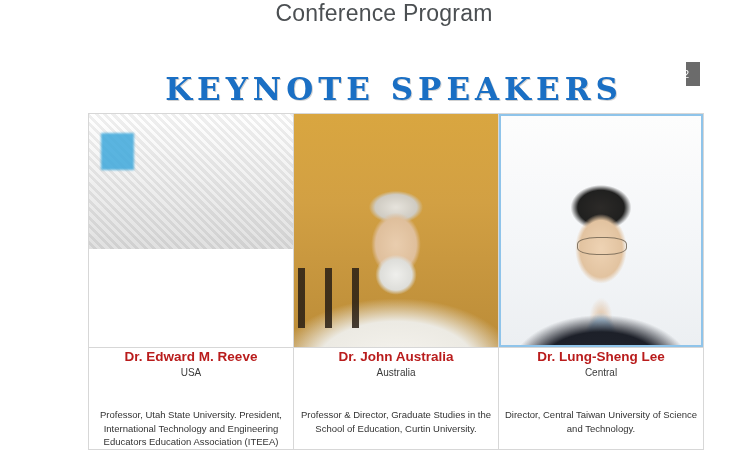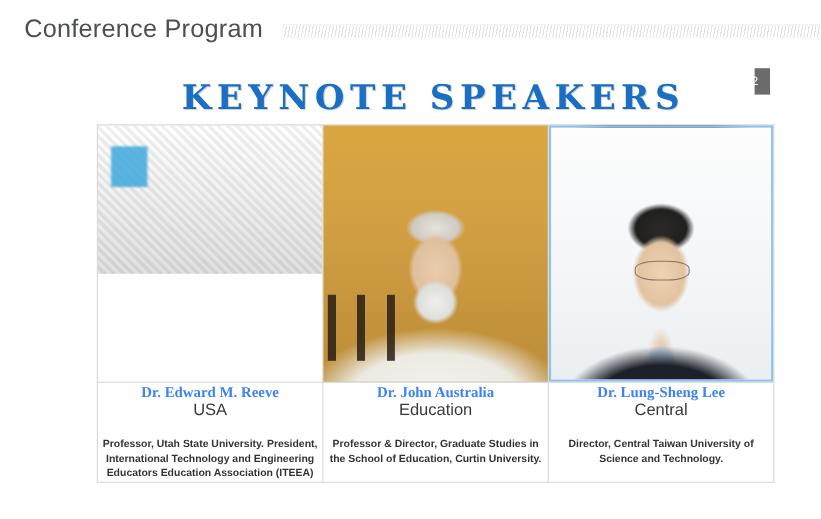--- a/index.html
+++ b/index.html
@@ -17,20 +17,21 @@
 
   
   .doc-header {
     position: absolute;
     top: 0; left: 0;
     width: 746px;
     height: 52px;
     display: flex;
     align-items: center;
     background: #ffffff;
+    flex-direction: column;
   }
   .doc-title {
     margin-left: 22px;
     font-size: 23px;
     font-weight: 400;
     color: #4b4f52;
     letter-spacing: 0.2px;
     white-space: nowrap;
   }
   .header-rule {
@@ -212,35 +213,34 @@
   }
 
   
   .caption-cell {
     padding: 7px 9px 13px 9px;
     text-align: center;
   }
   .speaker-name {
     font-size: 13.5px;
     font-weight: 700;
-    color: #3b82f6;
+    color: #b91c1c;
     line-height: 17px;
-    font-family: Liberation Serif, serif;
   }
   .speaker-country {
-    font-size: 15px;
+    font-size: 10px;
     font-weight: 400;
     color: #3a3a3a;
     line-height: 14px;
     margin-top: 1px;
   }
   .speaker-affiliation {
-    margin-top: 17px;
+    margin-top: 28px;
     font-size: 9.5px;
-    font-weight: 700;
+    font-weight: 400;
     color: #333333;
     line-height: 13.5px;
   }
 </style>
 </head>
 <body>
 
 <div class="doc-header">
   <div class="doc-title">Conference Program</div>
   <div class="header-rule"></div>
@@ -266,21 +266,21 @@
       </td>
     </tr>
     <tr>
       <td class="caption-cell">
         <div class="speaker-name">Dr. Edward M. Reeve</div>
         <div class="speaker-country">USA</div>
         <div class="speaker-affiliation">Professor, Utah State University. President, International Technology and Engineering Educators Education Association (ITEEA)</div>
       </td>
       <td class="caption-cell">
         <div class="speaker-name">Dr. John Australia</div>
-        <div class="speaker-country">Education</div>
+        <div class="speaker-country">Australia</div>
         <div class="speaker-affiliation">Professor &amp; Director, Graduate Studies in the School of Education, Curtin University.</div>
       </td>
       <td class="caption-cell">
         <div class="speaker-name">Dr. Lung-Sheng Lee</div>
         <div class="speaker-country">Central</div>
         <div class="speaker-affiliation">Director, Central Taiwan University of Science and Technology.</div>
       </td>
     </tr>
   </tbody>
     </table>

